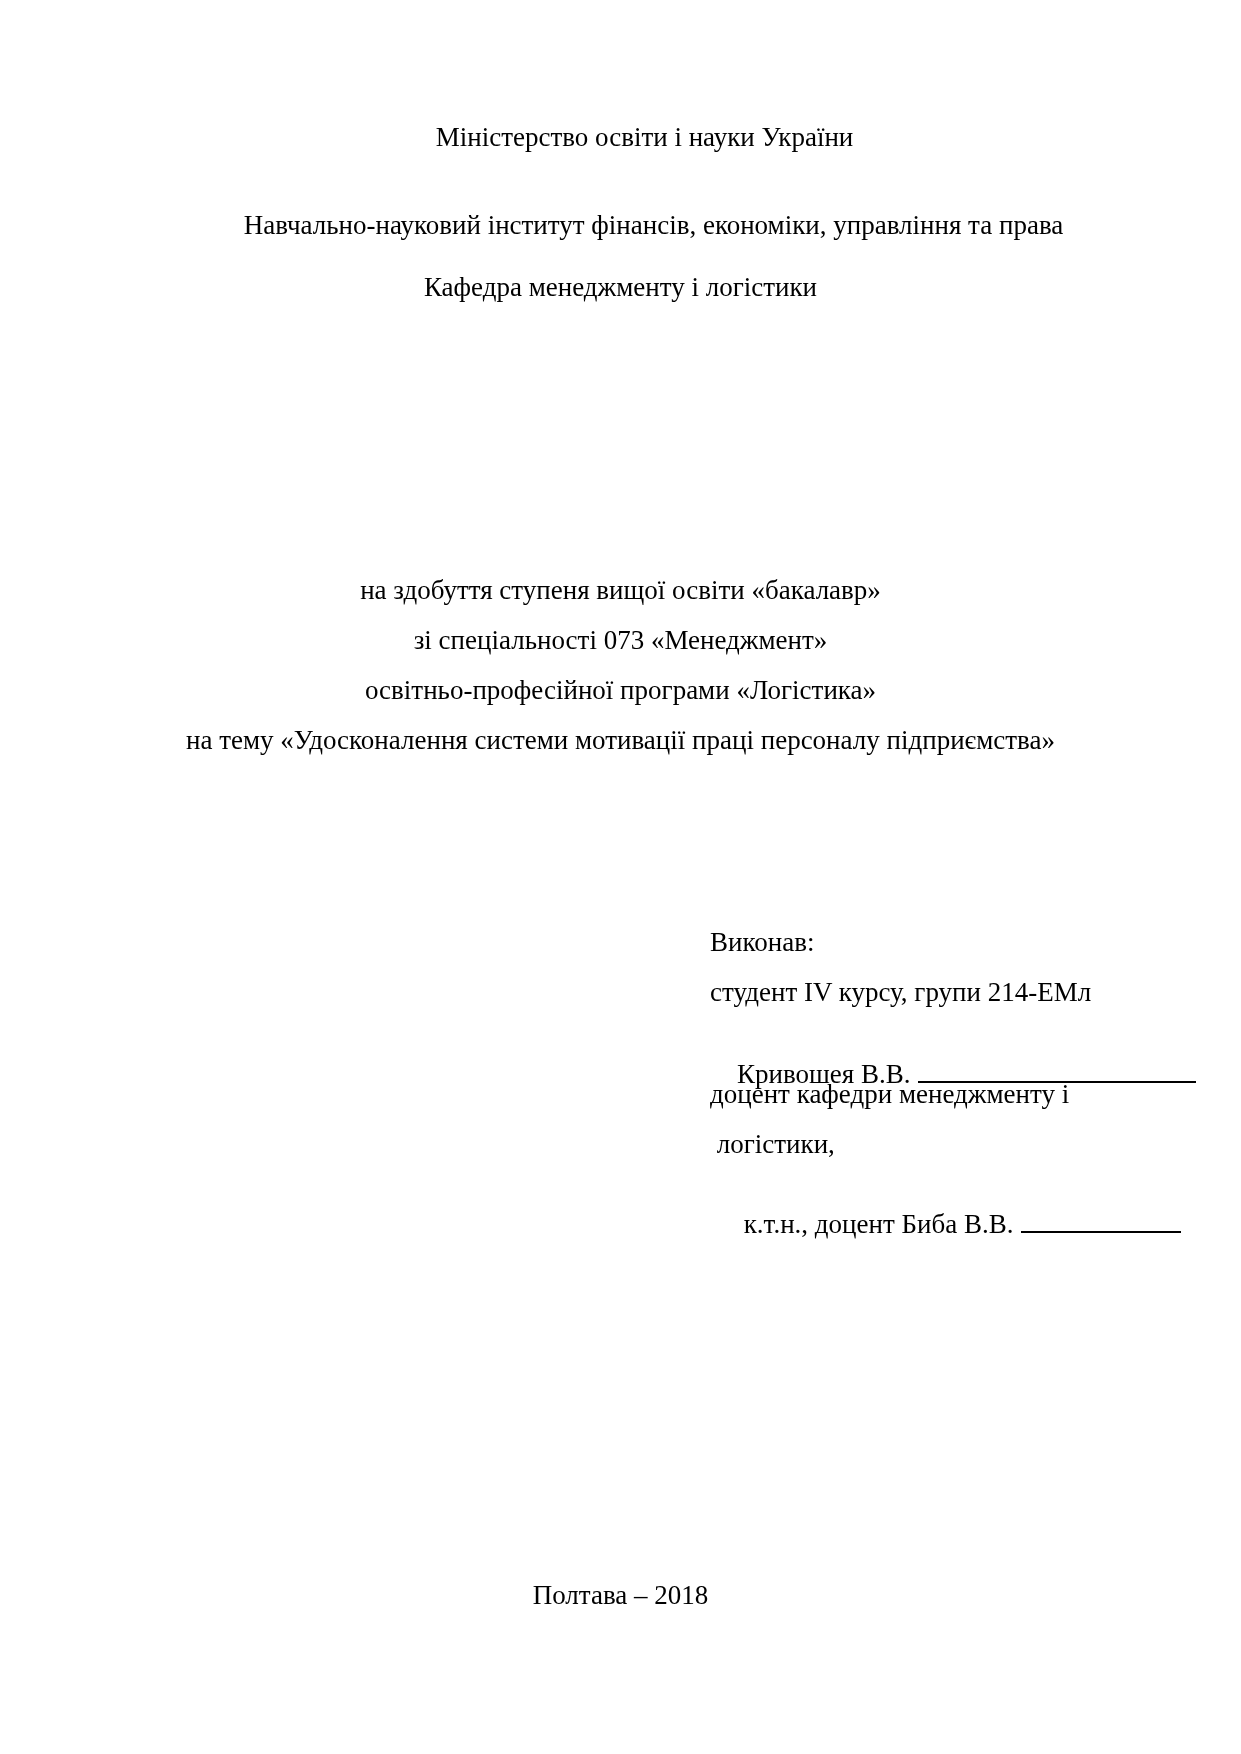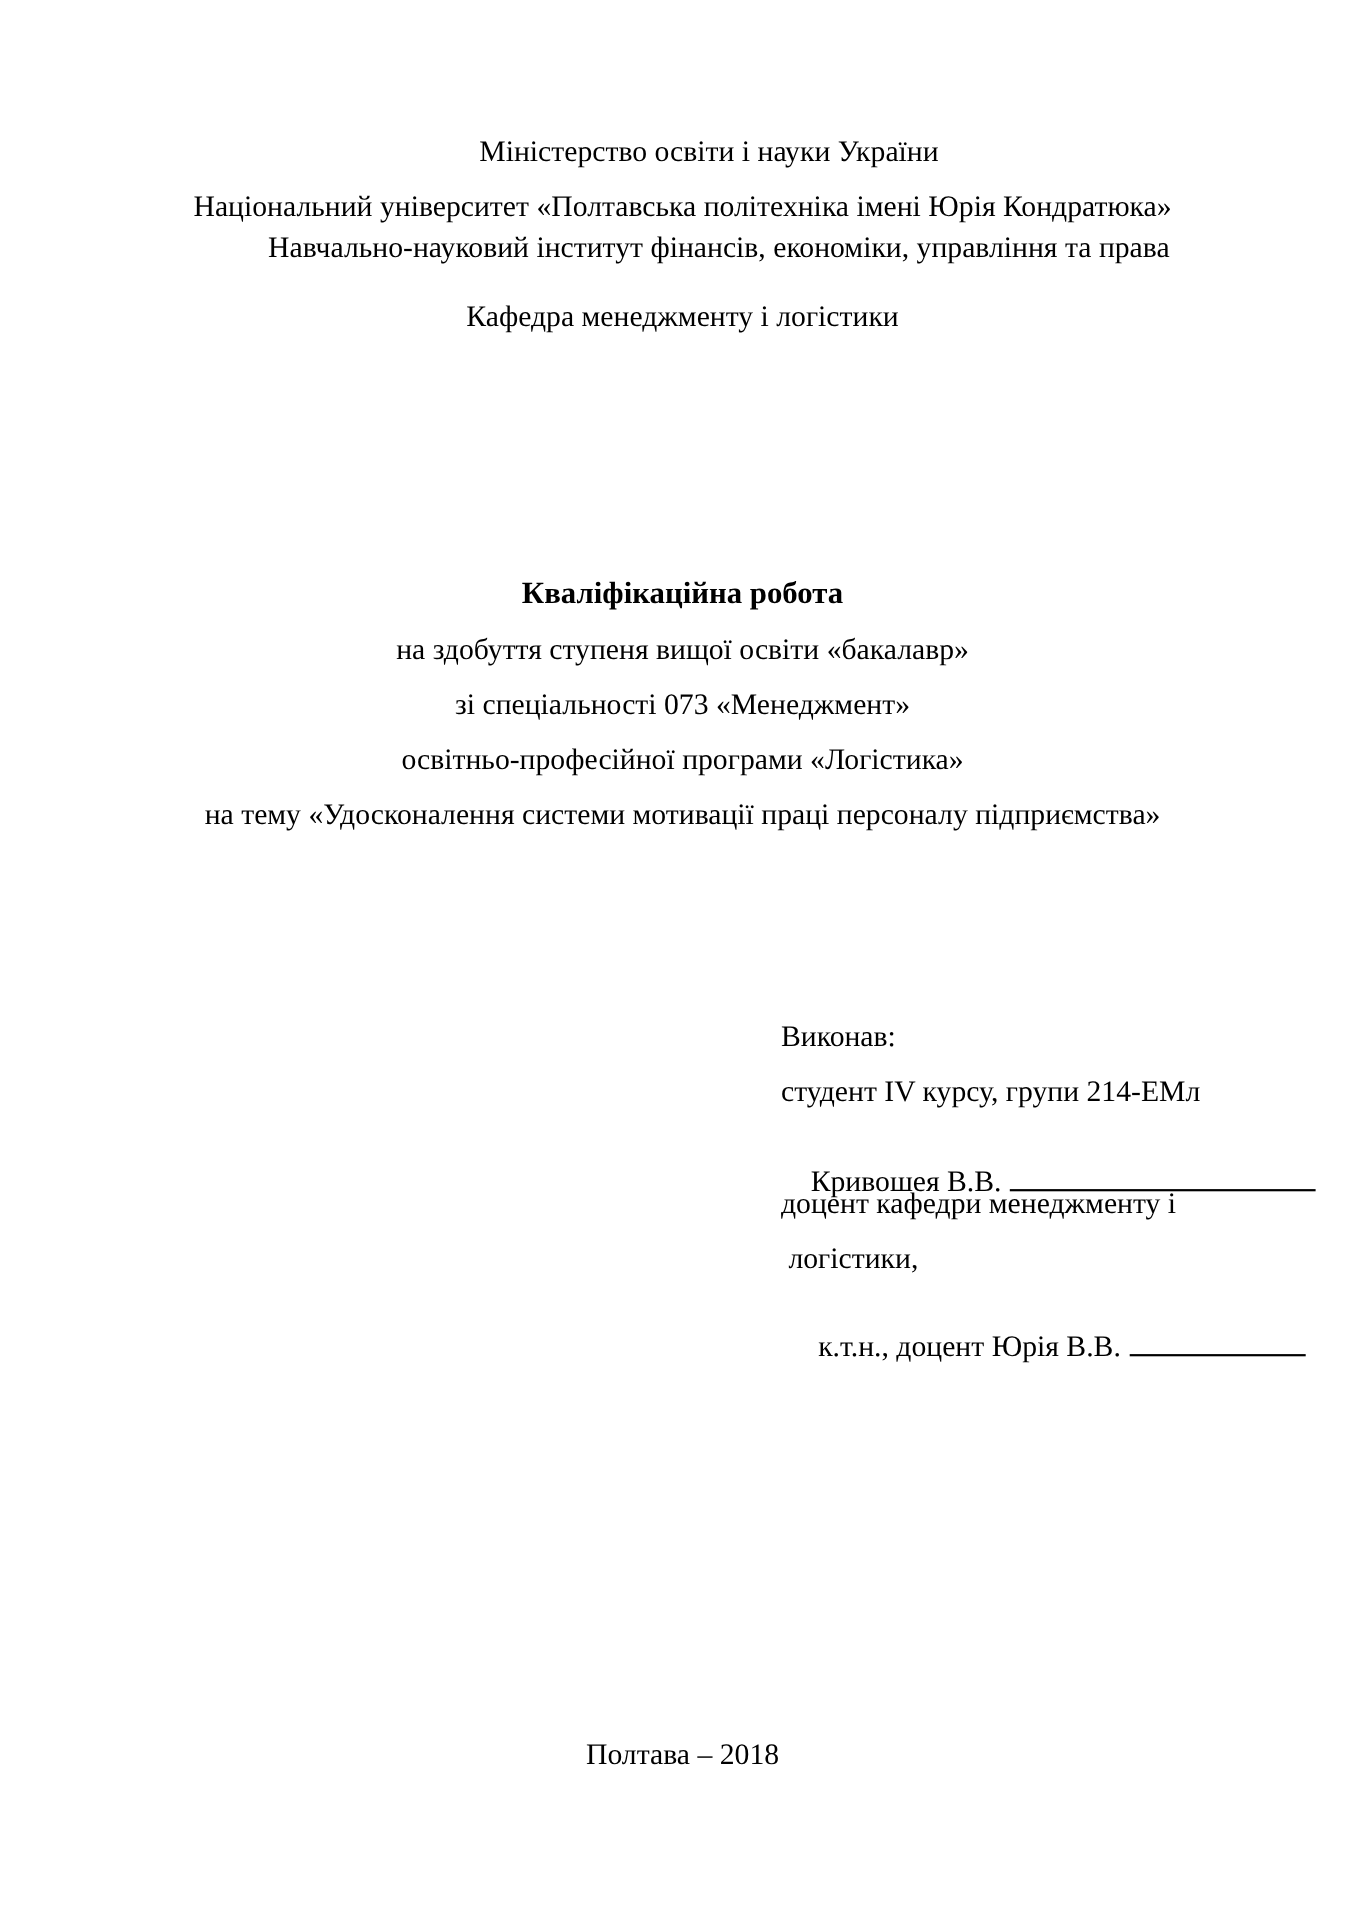--- a/index.html
+++ b/index.html
@@ -49,36 +49,34 @@
       vertical-align: baseline;
       margin-left: 8px;
     }
   </style>
 </head>
 <body>
 
 <div class="page">
 
   <div class="line" style="top:122px;padding-left:24px;">Міністерство освіти і науки України</div>
-  <div class="line" style="top:172px;">Національний університет «Полтавська політехніка імені Юрія Кондратюка»</div>
   <div class="line" style="top:210px;padding-left:33px;">Навчально-науковий інститут фінансів, економіки, управління та права</div>
   <div class="line" style="top:272px;">Кафедра менеджменту і логістики</div>
 
-  <div class="line title" style="top:525px;">Кваліфікаційна робота</div>
   <div class="line" style="top:575px;">на здобуття ступеня вищої освіти «бакалавр»</div>
   <div class="line" style="top:625px;">зі спеціальності 073 «Менеджмент»</div>
   <div class="line" style="top:675px;">освітньо-професійної програми «Логістика»</div>
   <div class="line" style="top:725px;">на тему «Удосконалення системи мотивації праці персоналу підприємства»</div>
 
   <div class="sig-line" style="top:927px;">Виконав:</div>
   <div class="sig-line" style="top:977px;">студент IV курсу, групи 214-ЕМл</div>
   <div class="sig-line" style="top:1029px;">
     <span>Кривошея В.В.</span><span class="underline" style="width:278px;"></span>
   </div>
   <div class="sig-line" style="top:1079px;">доцент кафедри менеджменту і</div>
   <div class="sig-line" style="top:1129px;"> логістики,</div>
   <div class="sig-line" style="top:1179px;">
-    <span> к.т.н., доцент Юрія В.В.</span><span class="underline" style="width:160px;"></span>
+    <span> к.т.н., доцент Биба В.В.</span><span class="underline" style="width:160px;"></span>
   </div>
 
   <div class="line" style="top:1580px;">Полтава – 2018</div>
 
 </div>
 
 </body></html>

